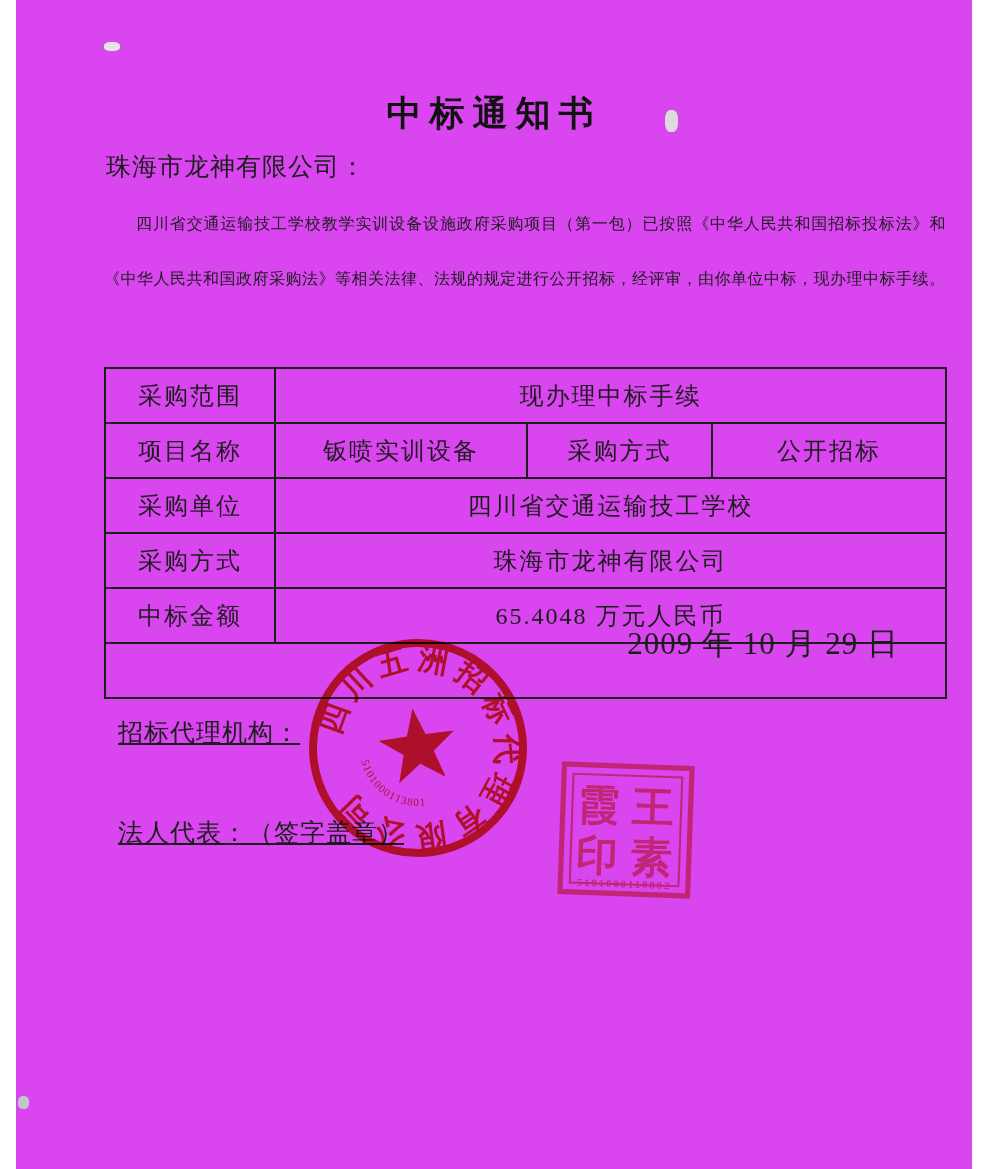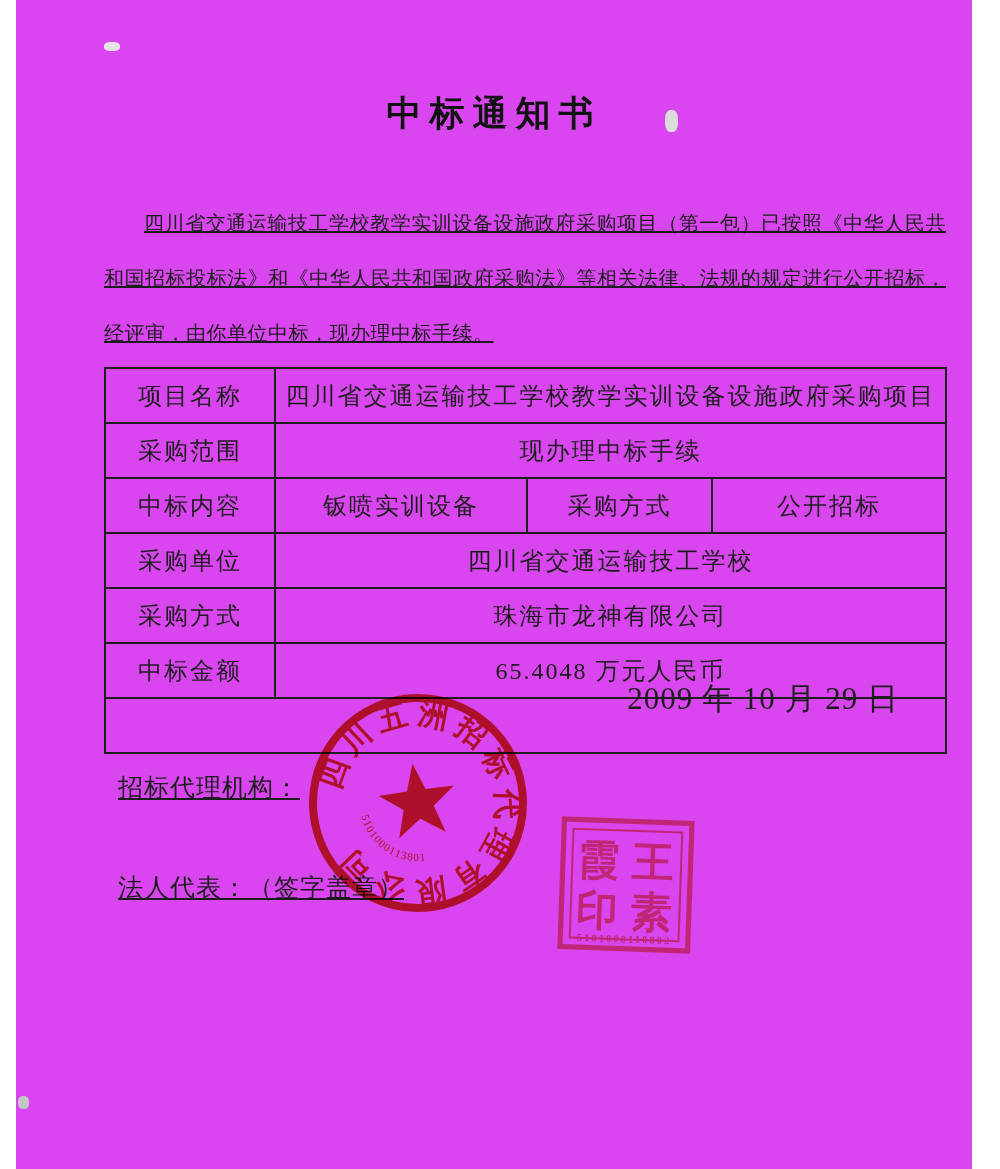--- a/index.html
+++ b/index.html
@@ -23,26 +23,25 @@
   .addressee{
     position:absolute;
     left:90px;top:150px;
     font-size:25px;
     letter-spacing:1px;
   }
   .body-text{
     position:absolute;
     left:88px;top:196px;
     width:842px;
-    font-size:20px;
+    font-size:16px;
     line-height:55px;
     text-align:justify;
     text-indent:2em;
     letter-spacing:0.5px;
-    text-decoration:underline;
   }
   table.award{
     position:absolute;
     left:88px;top:367px;
     border-collapse:collapse;
     table-layout:fixed;
     width:841px;
   }
   table.award td{
     border:2px solid #1e1e1e;
@@ -116,41 +115,38 @@
   .sp5{left:88px;top:42px;width:16px;height:9px;background:#e4e4e4;}
   .sp6{left:2px;top:1096px;width:11px;height:13px;background:#c2c6c7;}
 </style>
 </head>
 <body>
 
 <div class="page">
 
   <div class="title">中标通知书</div>
 
+  <div class="addressee">珠海市龙神有限公司：</div>
 
   <div class="body-text">四川省交通运输技工学校教学实训设备设施政府采购项目（第一包）已按照《中华人民共和国招标投标法》和《中华人民共和国政府采购法》等相关法律、法规的规定进行公开招标，经评审，由你单位中标，现办理中标手续。</div>
 
   <table class="award">
     <colgroup>
       <col style="width:170px">
         <col style="width:252px">
         <col style="width:185px">
         <col style="width:234px">
     </colgroup>
     <tbody>
-        <tr>
-      <td>项目名称</td>
-      <td colspan="3">四川省交通运输技工学校教学实训设备设施政府采购项目</td>
-    </tr>
     <tr>
       <td>采购范围</td>
       <td colspan="3">现办理中标手续</td>
     </tr>
     <tr>
-      <td>中标内容</td>
+      <td>项目名称</td>
       <td>钣喷实训设备</td>
       <td>采购方式</td>
       <td>公开招标</td>
     </tr>
     <tr>
       <td>采购单位</td>
       <td colspan="3">四川省交通运输技工学校</td>
     </tr>
     <tr>
       <td>采购方式</td>

